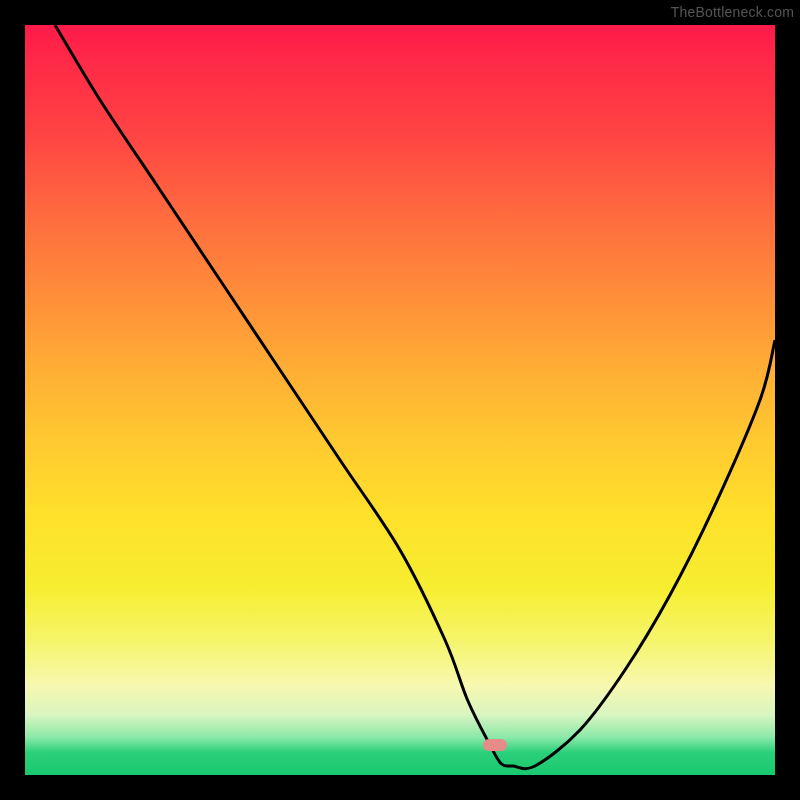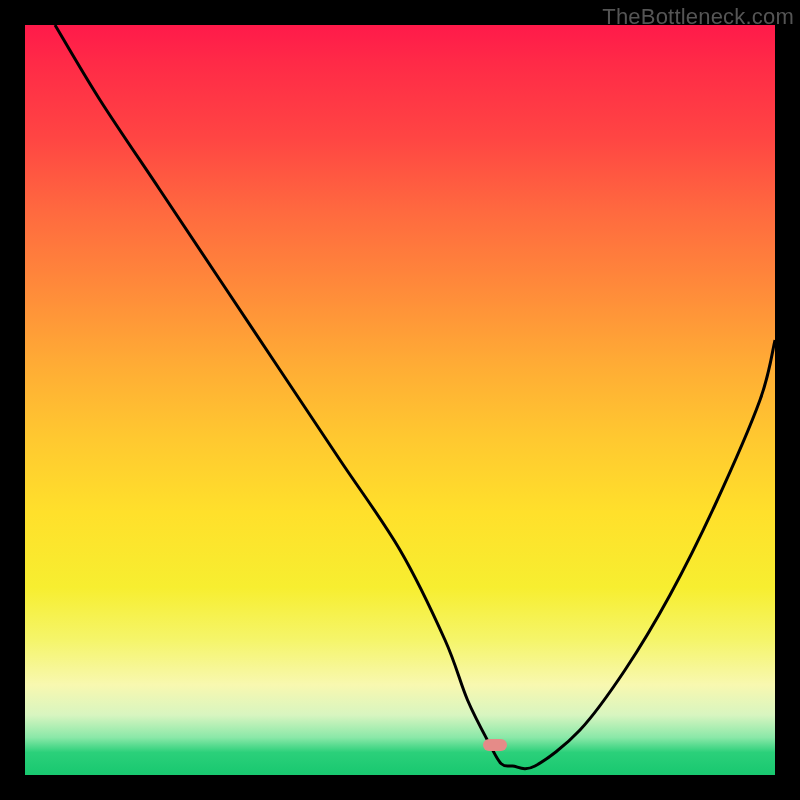--- a/index.html
+++ b/index.html
@@ -41,21 +41,21 @@
       #8ae8a8 95%,
       #2bd07a 97%,
       #18c86f 100%
     );
   }
   .watermark {
     position: absolute;
     top: 4px;
     right: 6px;
     color: #555;
-    font-size: 22px;
+    font-size: 14px;
     letter-spacing: 0.2px;
     user-select: none;
   }
   svg.curve {
     position: absolute;
     left: 25px;
     top: 25px;
     width: 750px;
     height: 750px;
     overflow: visible;

